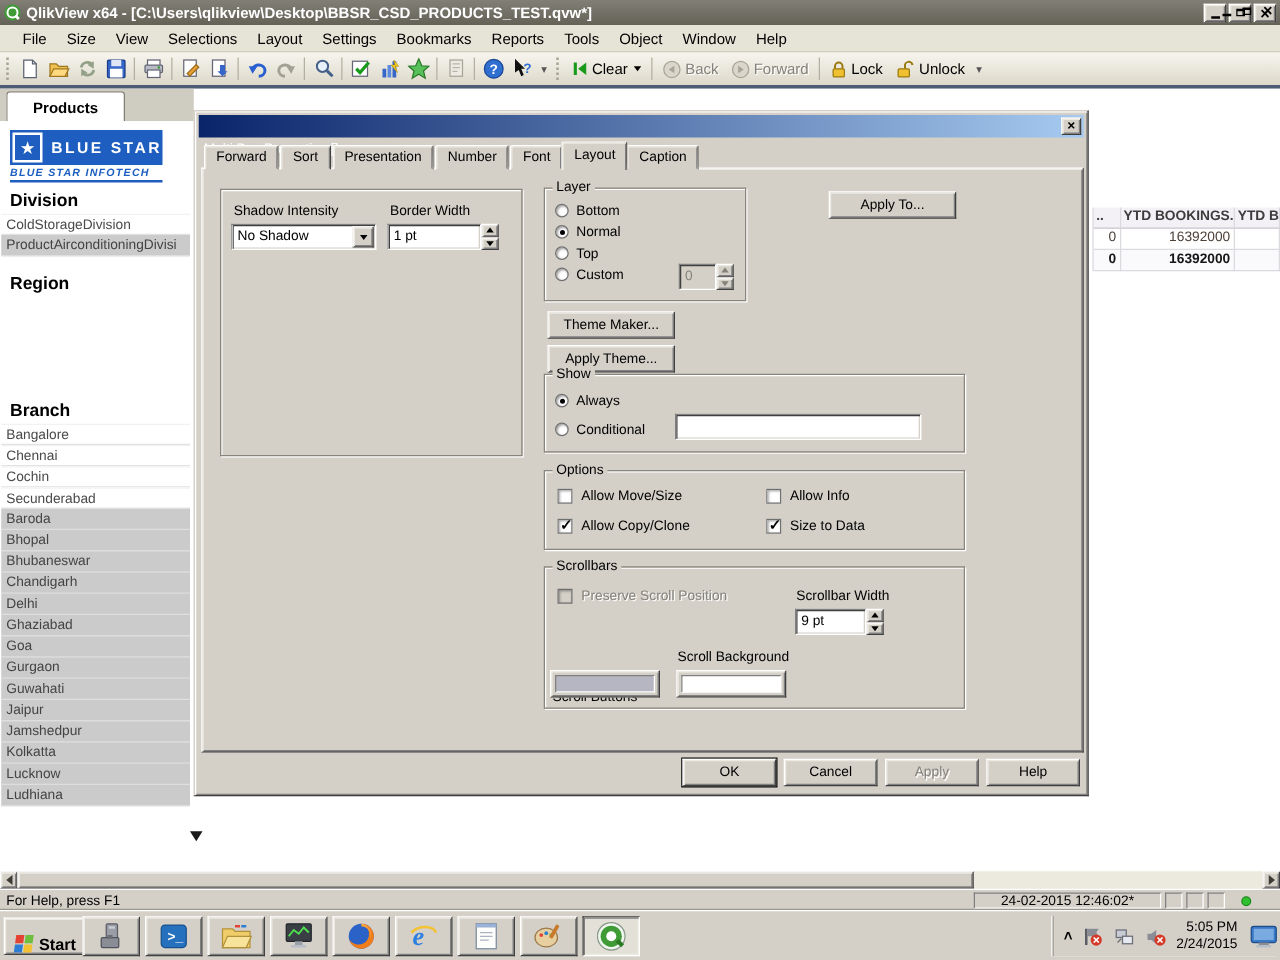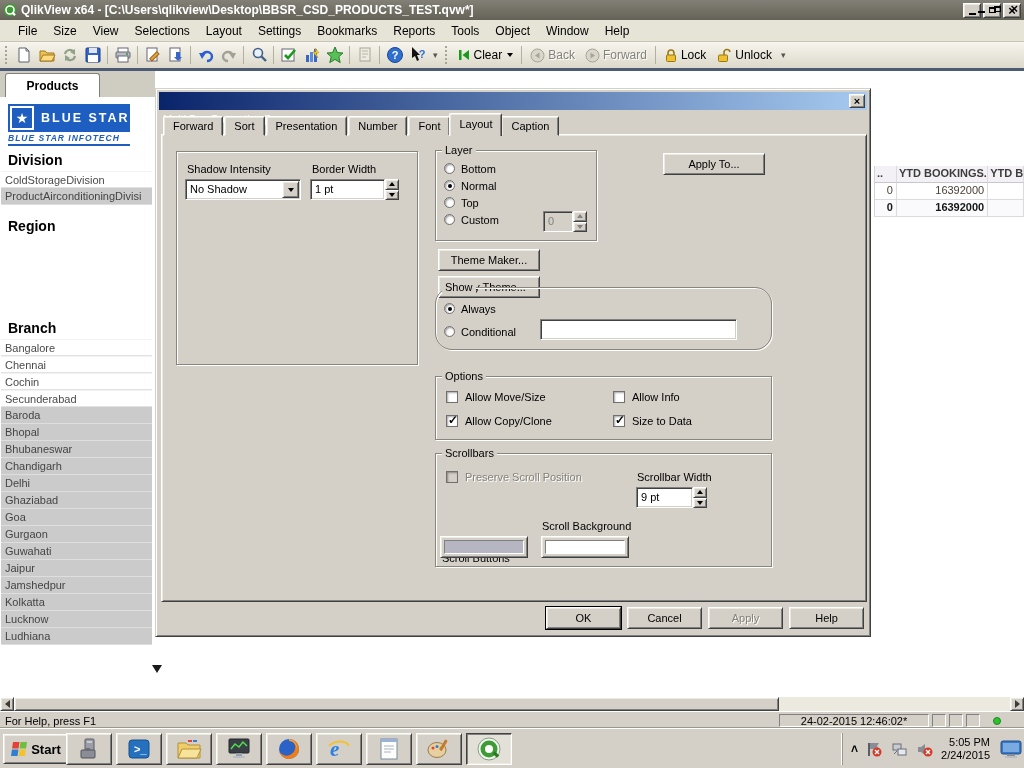--- a/index.html
+++ b/index.html
@@ -143,21 +143,21 @@
 
   #statusbar { position:absolute; left:0; top:711px; width:1024px; height:17px; background:#d4d0c8;
      border-top:1px solid #fff; font-size:11px; }
   .sb-panel { position:absolute; top:2px; height:13px; border:1px solid; border-color:#808080 #ffffff #ffffff #808080; }
   #sb-dot { position:absolute; left:993px; top:5px; width:8px; height:8px; border-radius:50%;
      background:#2fbf2f; border:1px solid #1a8a1a; }
 
   
   #taskbar { position:absolute; left:0; top:728px; width:1024px; height:40px; background:#d4d0c8;
      border-top:1px solid #fff; box-shadow:0 -1px 0 #9a978c; }
-  #start-btn { position:absolute; left:3px; top:5px; width:66px; height:30px; display:flex; align-items:center;
+  #start-btn { position:absolute; left:3px; top:5px; width:66px; height:30px; display:flex; align-items:flex-end;
      justify-content:center; gap:3px; font-weight:bold; font-size:13px; }
   .tb-app { position:absolute; top:4px; width:46px; height:32px; display:flex; align-items:center; justify-content:center; }
   .tb-app.pressed { border-color:#404040 #ffffff #ffffff #404040; background:#e3e0d8;
      box-shadow:inset 1px 1px 0 #808080, inset -1px -1px 0 #ece9e0; }
   #tray { position:absolute; right:2px; top:4px; height:32px; display:flex; align-items:center; gap:8px;
      border-left:1px solid #9a978c; box-shadow:-1px 0 0 #fff; padding-left:8px; }
   #tray-clock { text-align:right; font-size:11px; line-height:13px; padding-right:2px; }
   .tray-ico { width:17px; height:17px; position:relative; }
 </style>
 </head>
@@ -508,21 +508,21 @@
                   <span class="tri-down" style="border-top-color:#84827a"></span>
                 </span>
               </span>
           </div>
         </div>
 
         <div class="btn raised abs" style="left:501px; top:18px; width:102px; height:22px;">Apply To...</div>
         <div class="btn raised abs" style="left:276px; top:114px; width:102px; height:22px;">Theme Maker...</div>
         <div class="btn raised abs" style="left:276px; top:141px; width:102px; height:22px;">Apply Theme...</div>
 
-        <div class="groupbox" style="left:273px; top:152px; width:337px; height:63px;border-radius:17px;">
+        <div class="groupbox" style="left:273px; top:164px; width:337px; height:63px;">
           <span class="legend">Show</span>
           <div style="padding-top:9px;">
 
           <div class="radiorow" style="height:23px">
                 <span class="radio st-true"></span>
                 <span>Always</span>
               </div>
               <div class="radiorow" style="height:23px">
                 <span class="radio st-false"></span>
                 <span>Conditional</span>

